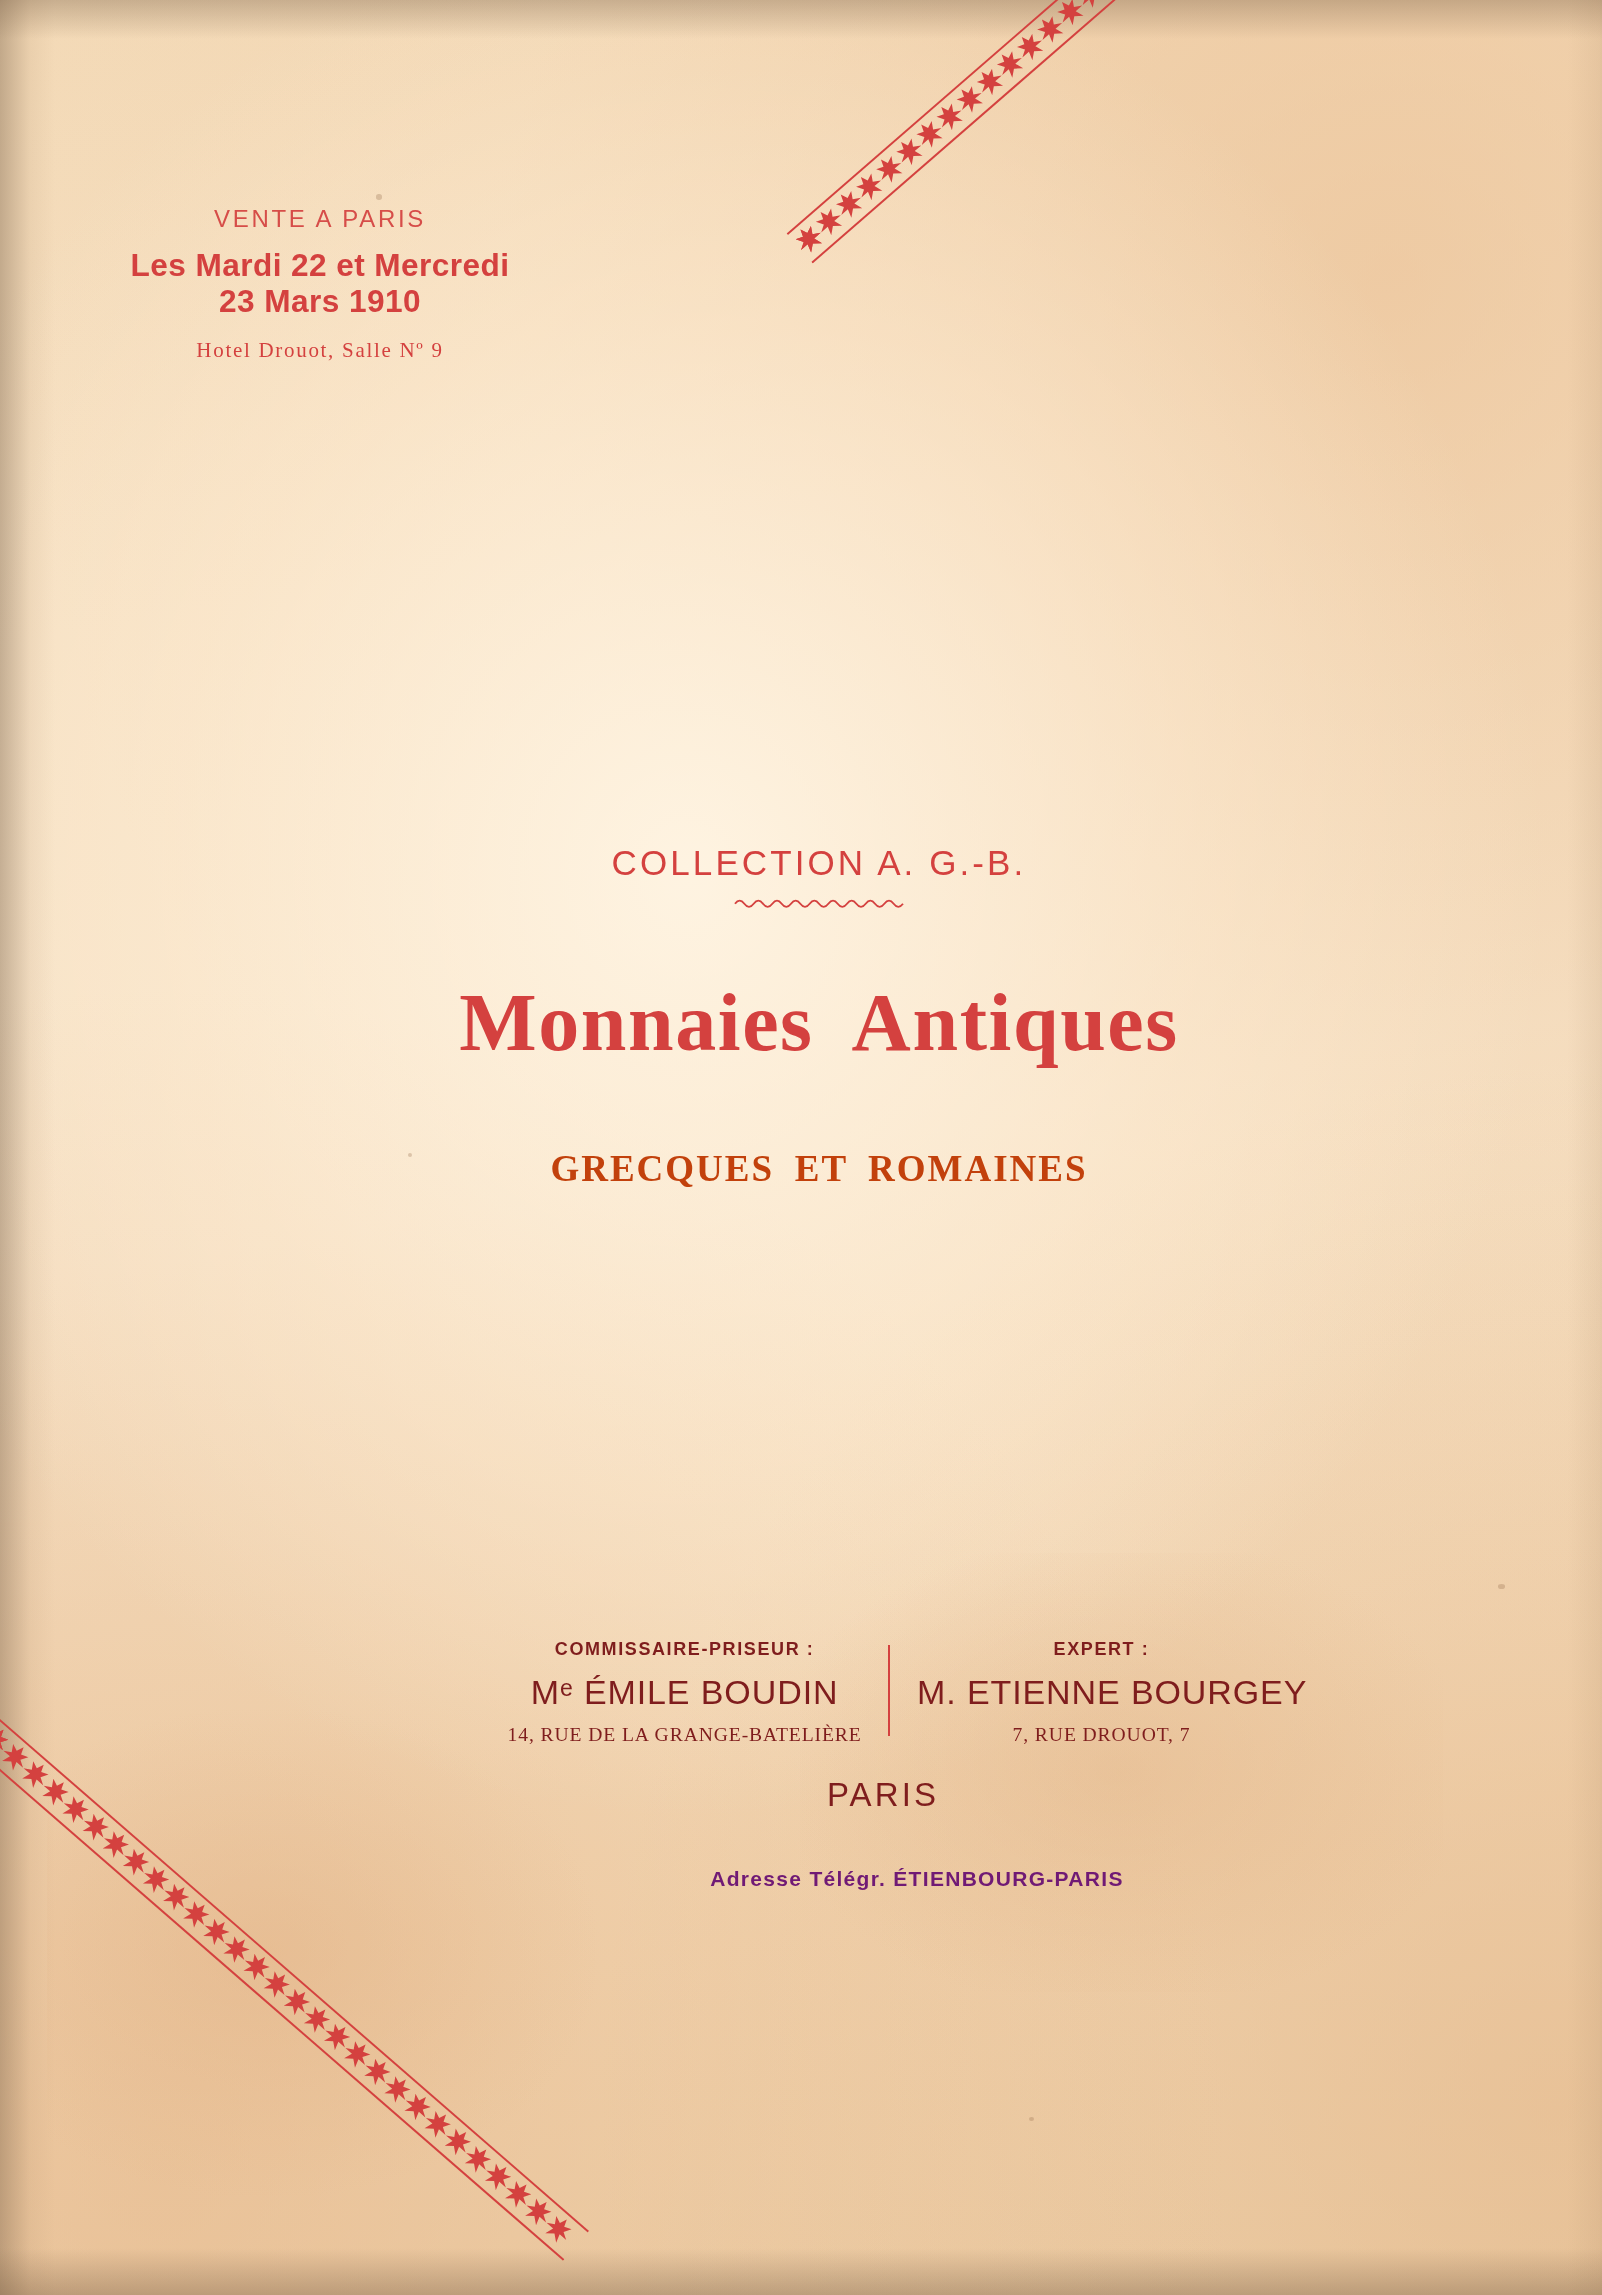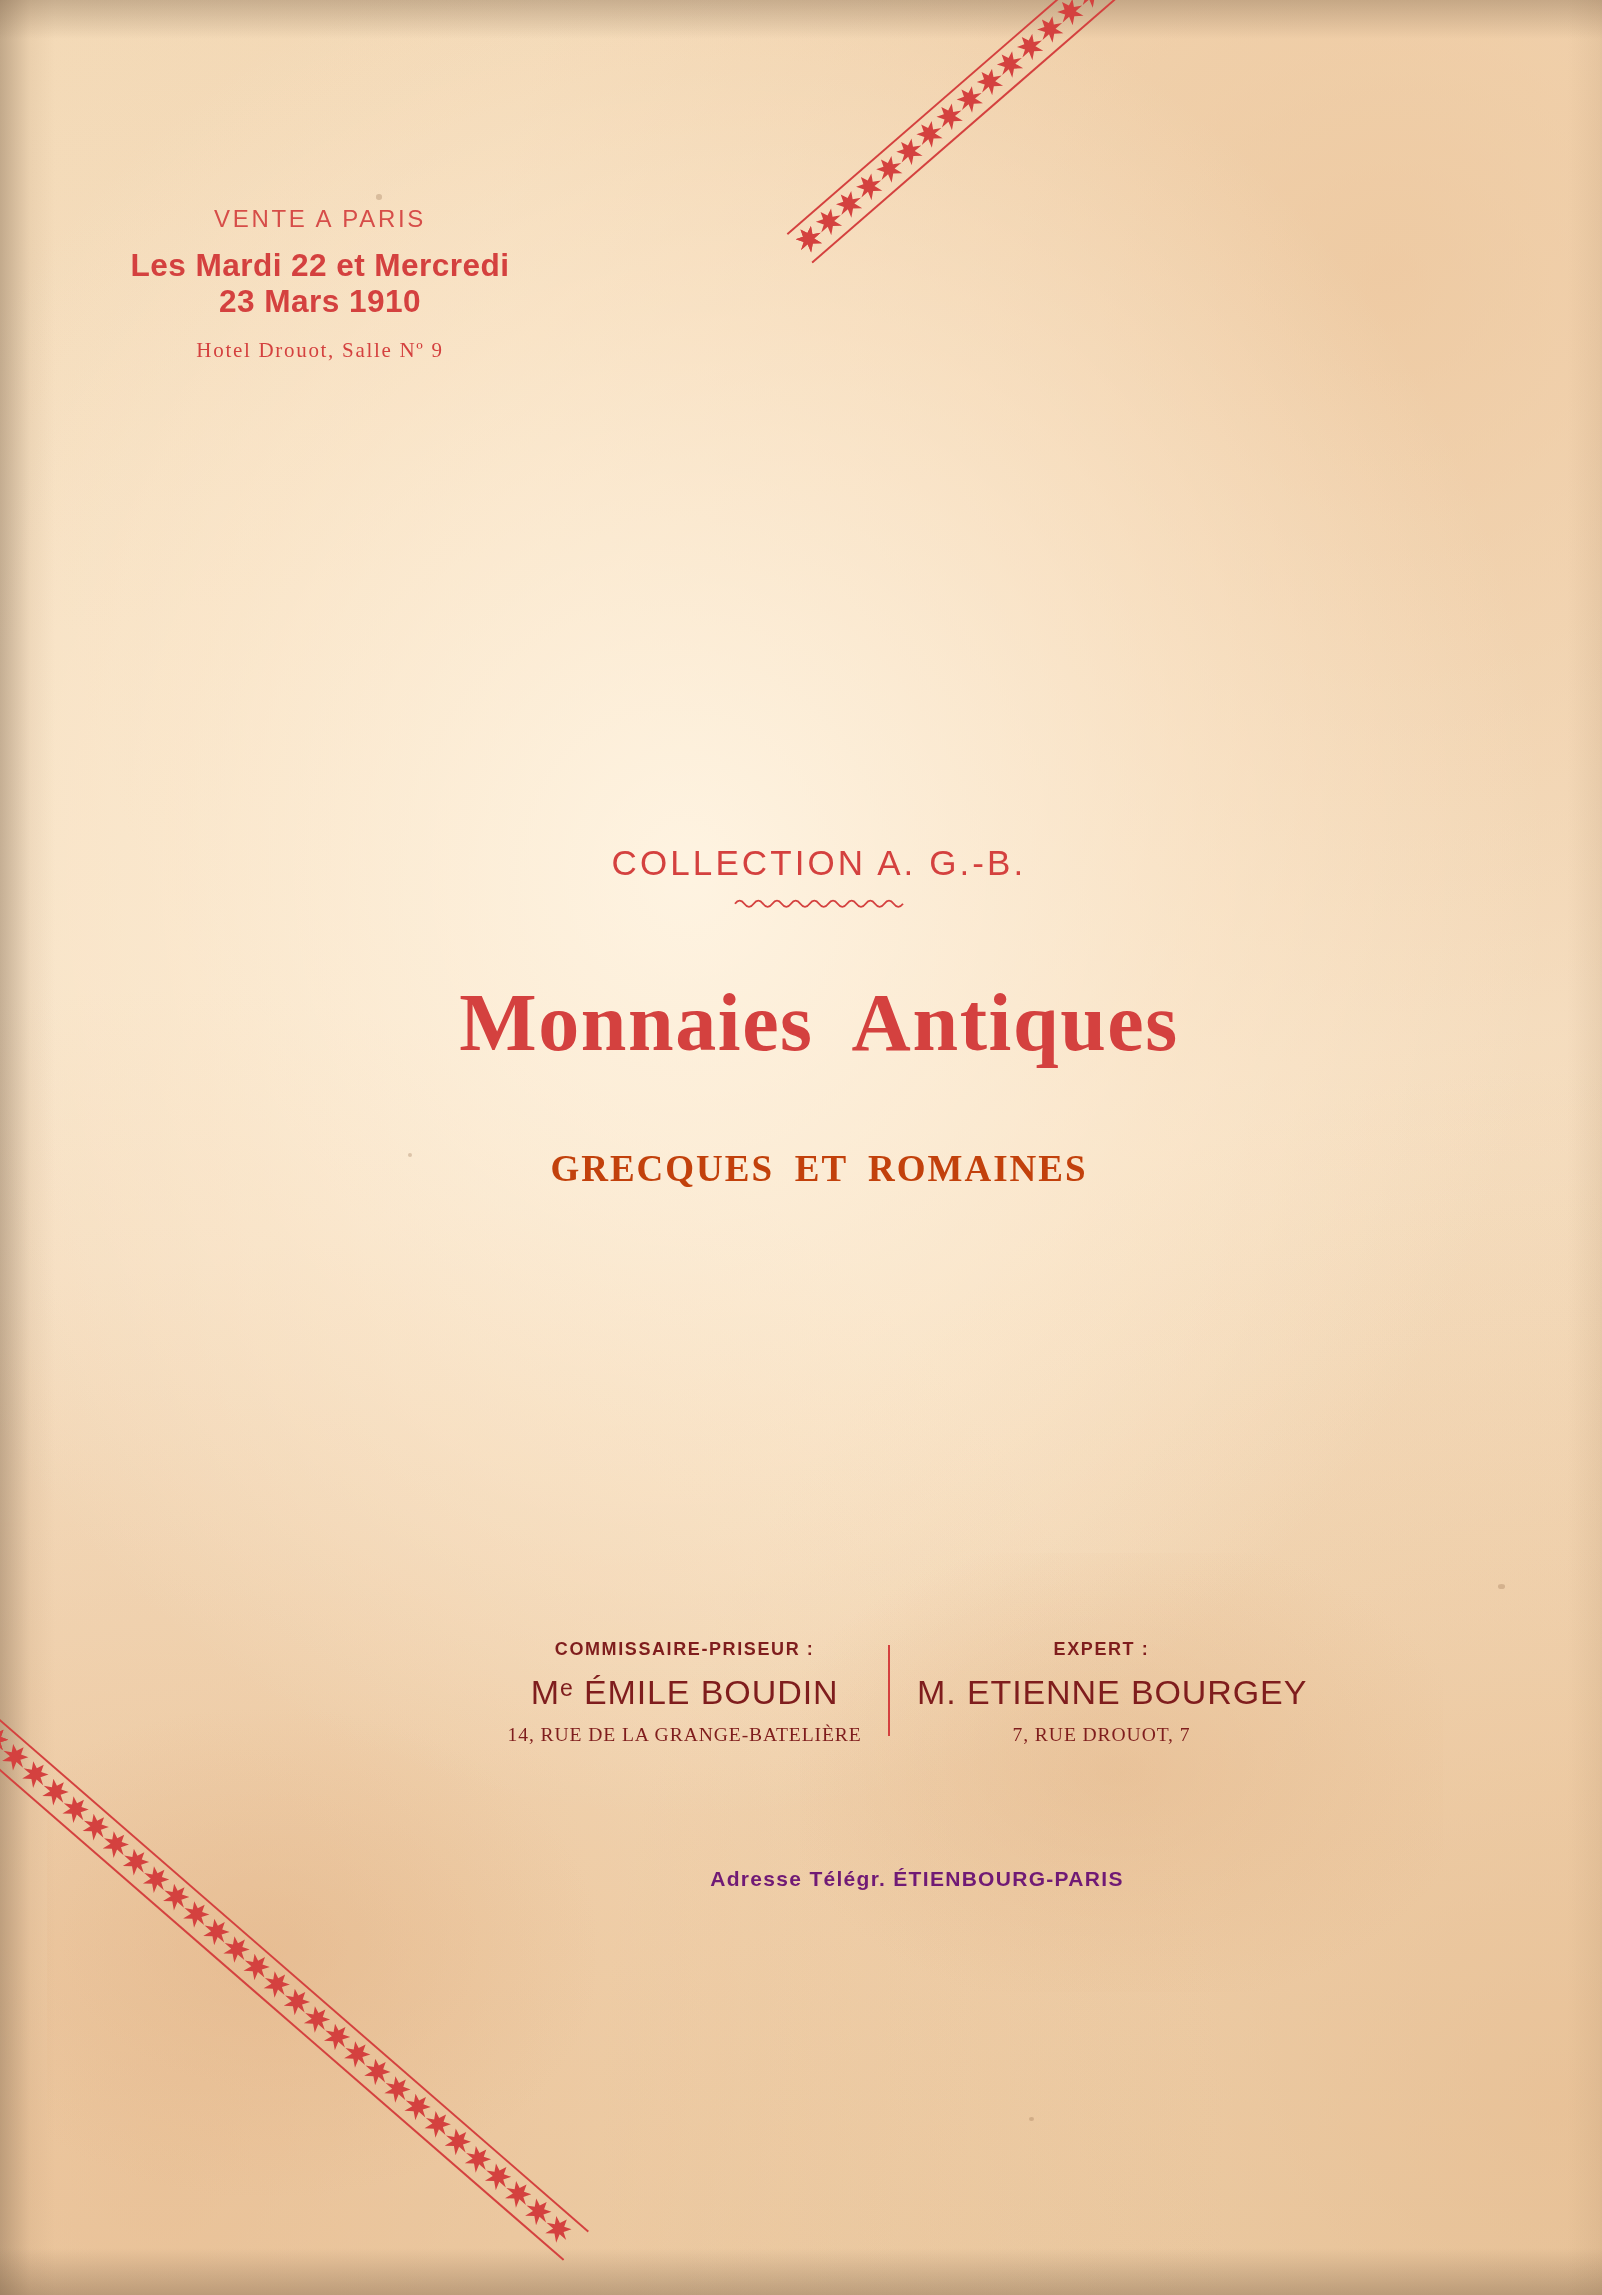--- a/index.html
+++ b/index.html
@@ -356,18 +356,19 @@
         <div class="person">Mᵉ ÉMILE BOUDIN</div>
         <div class="address">14, RUE DE LA GRANGE-BATELIÈRE</div>
       </div>
       <div class="divider"></div>
       <div class="col-right">
         <div class="role">EXPERT :</div>
         <div class="person">M. ETIENNE BOURGEY</div>
         <div class="address">7, RUE DROUOT, 7</div>
       </div>
     </div>
+    <div class="paris">PARIS</div>
   </div>
 
   <div class="telegram">Adresse Télégr. ÉTIENBOURG-PARIS</div>
 
 </div>
 
 
 </body></html>

